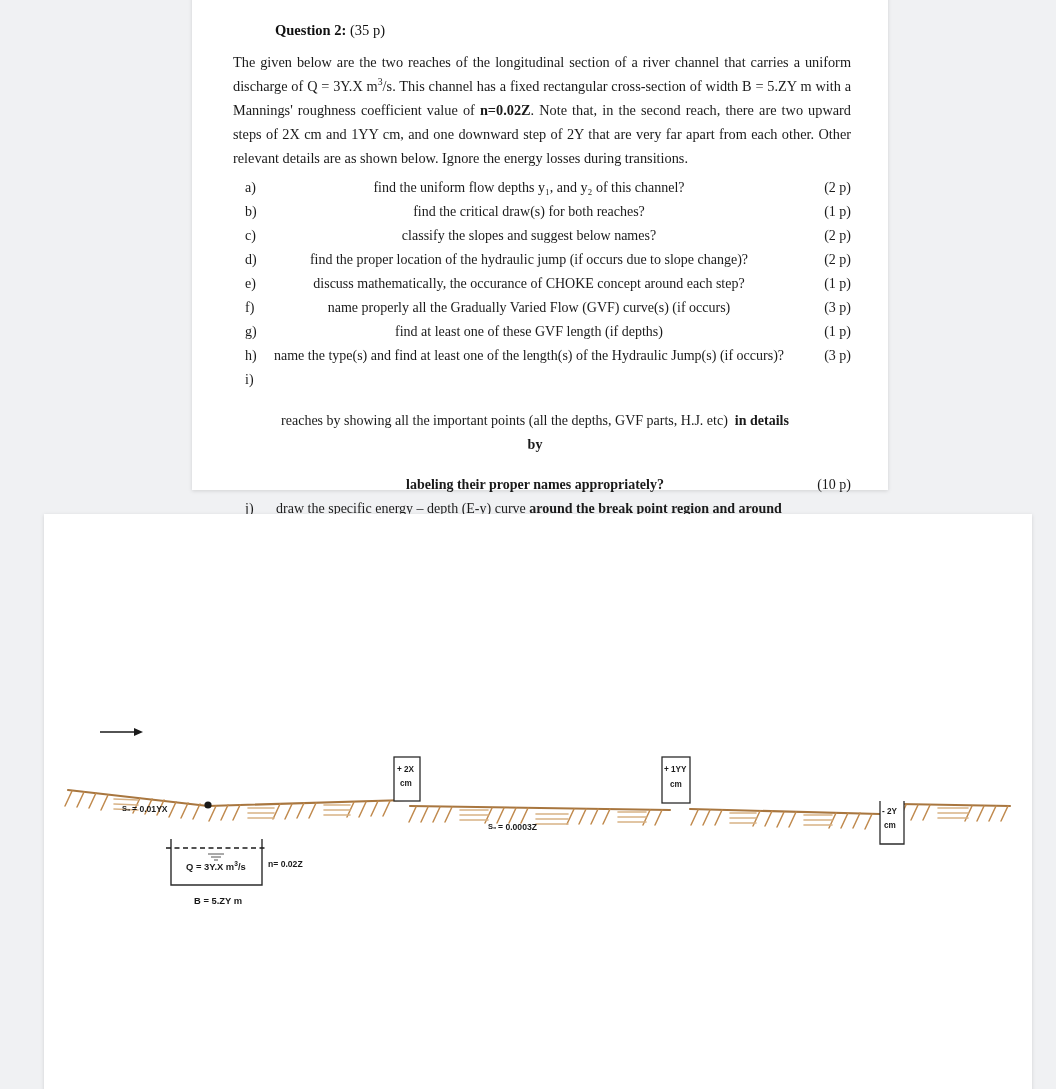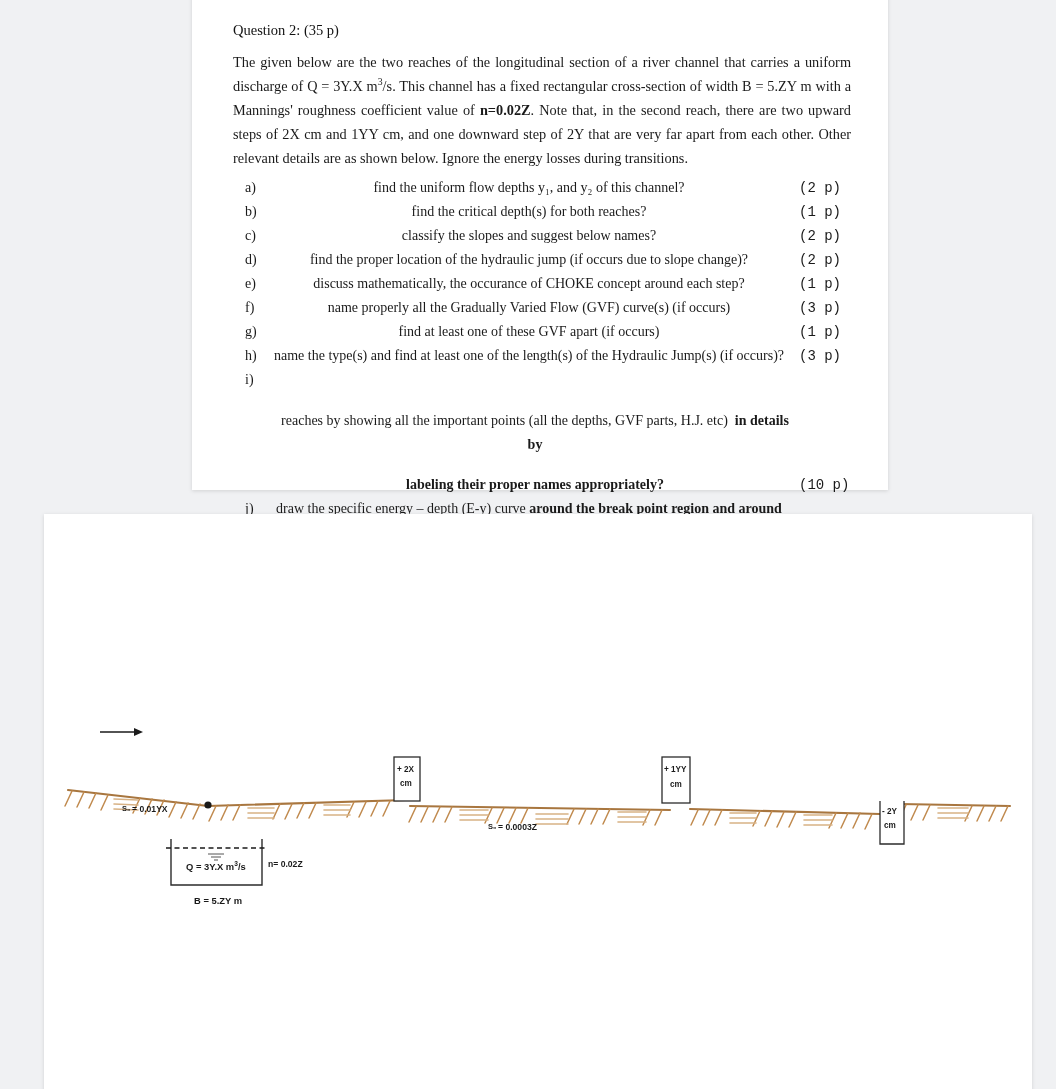--- a/index.html
+++ b/index.html
@@ -40,21 +40,21 @@
     left: 41px;
     top: 28px;
     width: 618px;
   }
   .q-title {
     font-size: 14.5px;
     color: #111;
     margin-bottom: 3px;
     line-height: 1.5;
   }
-  .q-title b { font-weight: normal; }
+  .q-title b { font-weight: bold; margin-left: 42px; }
   .q-para {
     font-size: 14.3px;
     color: #1a1a1a;
     text-align: justify;
     line-height: 1.68;
     margin: 8px 0 6px 0;
   }
   .q-para b { font-weight: bold; }
   sup { font-size: 0.68em; vertical-align: super; }
 
@@ -75,22 +75,22 @@
     padding-left: 12px;
   }
   .q-text {
     flex: 1 1 auto;
     padding-right: 8px;
     text-align: center;
   }
   .q-text b { font-weight: bold; }
   .q-pts {
     flex: 0 0 52px;
+    text-align: right;
     white-space: nowrap;
-    font-family: Liberation Mono, monospace;
   }
   .q-cont {
     display: flex;
     font-size: 14px;
     color: #1a1a1a;
     line-height: 1.72;
     margin-top: 16px;
   }
   .q-cont .q-label { visibility: hidden; }
   .q-cont .q-text { padding-left: 12px; }
@@ -123,21 +123,21 @@
 
     <div class="q-list">
 
       <div class="q-item">
         <span class="q-label">a)</span>
         <span class="q-text">find the uniform flow depths y₁, and y₂ of this channel?</span>
         <span class="q-pts">(2 p)</span>
       </div>
       <div class="q-item">
         <span class="q-label">b)</span>
-        <span class="q-text">find the critical depth(s) for both reaches?</span>
+        <span class="q-text">find the critical draw(s) for both reaches?</span>
         <span class="q-pts">(1 p)</span>
       </div>
       <div class="q-item">
         <span class="q-label">c)</span>
         <span class="q-text">classify the slopes and suggest below names?</span>
         <span class="q-pts">(2 p)</span>
       </div>
       <div class="q-item">
         <span class="q-label">d)</span>
         <span class="q-text">find the proper location of the hydraulic jump (if occurs due to slope change)?</span>
@@ -148,21 +148,21 @@
         <span class="q-text">discuss mathematically, the occurance of CHOKE concept around each step?</span>
         <span class="q-pts">(1 p)</span>
       </div>
       <div class="q-item">
         <span class="q-label">f)</span>
         <span class="q-text">name properly all the Gradually Varied Flow (GVF) curve(s) (if occurs)</span>
         <span class="q-pts">(3 p)</span>
       </div>
       <div class="q-item">
         <span class="q-label">g)</span>
-        <span class="q-text">find at least one of these GVF apart (if occurs)</span>
+        <span class="q-text">find at least one of these GVF length (if depths)</span>
         <span class="q-pts">(1 p)</span>
       </div>
       <div class="q-item">
         <span class="q-label">h)</span>
         <span class="q-text">name the type(s) and find at least one of the length(s) of the Hydraulic Jump(s) (if occurs)?</span>
         <span class="q-pts">(3 p)</span>
       </div>
 
       <div class="q-item">
         <span class="q-label">i)</span>

